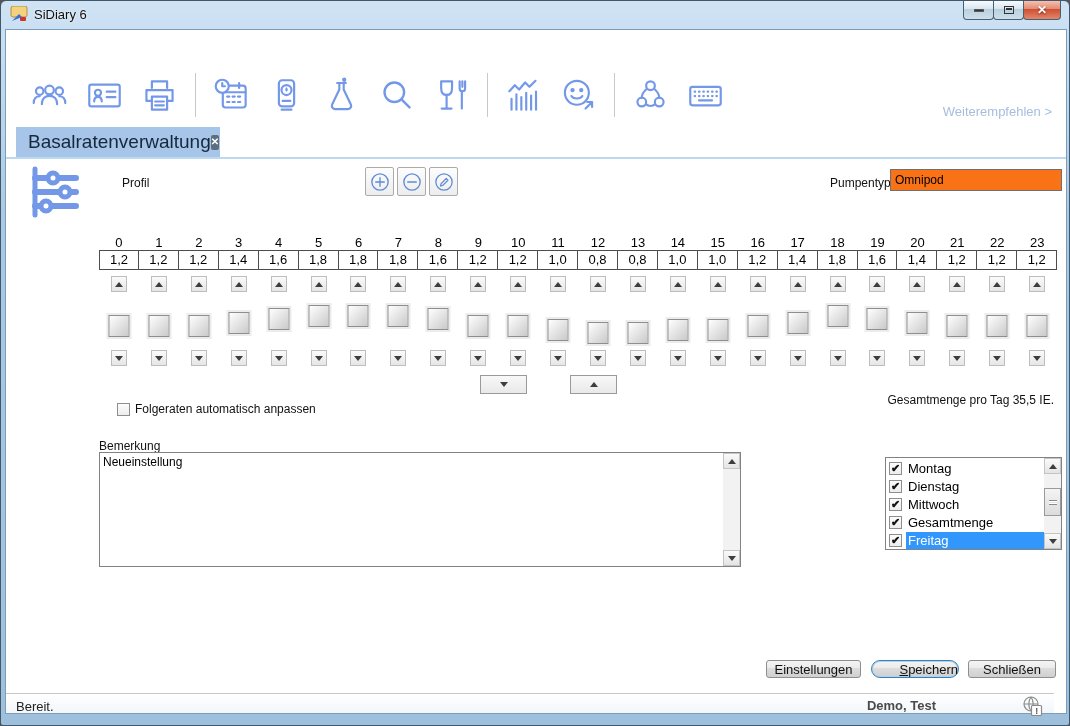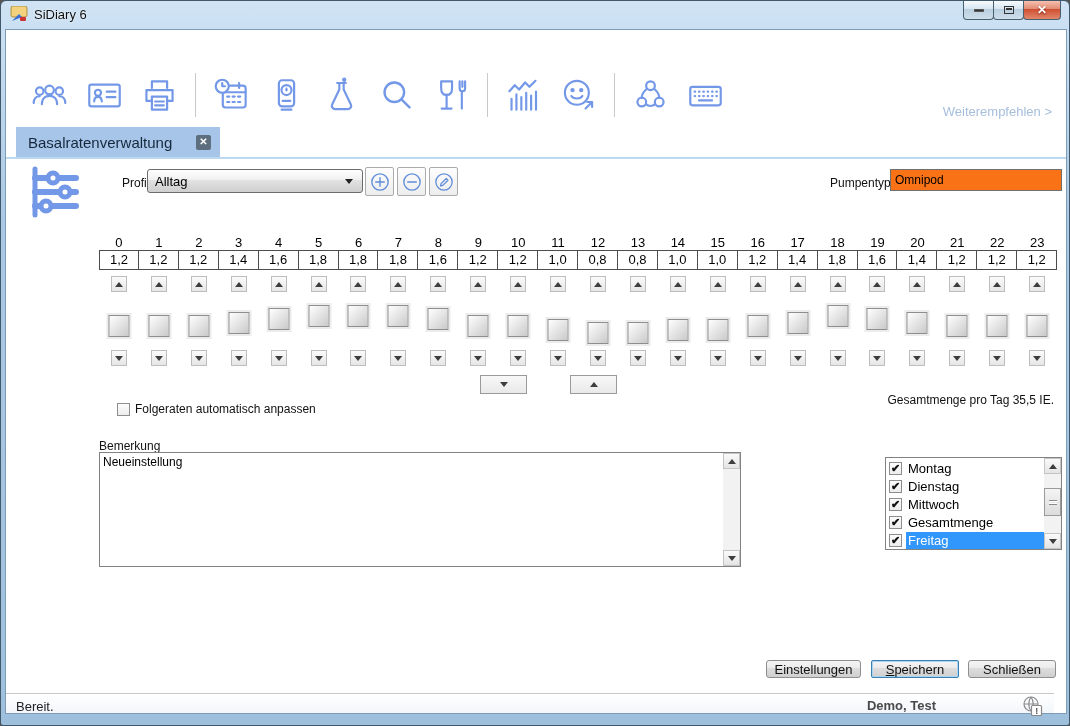--- a/index.html
+++ b/index.html
@@ -28,21 +28,21 @@
   .menubar{position:absolute;left:18px;top:9px;display:flex;}
   .menu-item{font-size:15px;color:#111;padding:3px 11px;cursor:default;}
   
   .toolbar{position:absolute;left:16px;top:42px;display:flex;align-items:center;height:46px;}
   .tbi{width:37px;height:37px;margin:0 9px;display:flex;align-items:center;justify-content:center;}
   .tsep{width:1px;height:44px;background:#c9c9c9;margin:0 8px;}
   .recommend{position:absolute;right:14px;top:74px;font-size:13px;font-weight:normal;color:#a5bedd;}
   
   .tab{position:absolute;left:10px;top:97px;width:204px;height:30px;background:#a6c5e8;
     display:flex;align-items:center;}
-  .tab-label{font-size:15px;color:#16283c;padding-left:12px;flex:1;}
+  .tab-label{font-size:19px;color:#16283c;padding-left:12px;flex:1;}
   .tab-close{width:15px;height:15px;background:#5d6f7f;border-radius:2px;margin-right:9px;
     color:#fff;font-size:10px;font-weight:bold;display:flex;align-items:center;justify-content:center;line-height:1;}
   .tabline{position:absolute;left:0;top:127px;right:0;height:2px;background:#bcd9f2;}
   
   .sliders-icon{position:absolute;left:24px;top:135px;}
   .lbl{font-size:12px;color:#111;}
   .profil-label{position:absolute;left:116px;top:146px;}
   .profile-select{position:absolute;left:141px;top:139px;width:216px;height:24px;
     border:1px solid #6c6c6c;border-radius:3px;background:linear-gradient(#fefefe,#f0f0f0 45%,#e2e2e2 46%,#cfcfcf);
     display:flex;align-items:center;}
@@ -95,21 +95,21 @@
   .days-items{position:absolute;left:0;top:0;right:17px;bottom:0;padding-top:1px;}
   .day-row{height:18px;display:flex;align-items:center;padding-left:3px;}
   .day-row .cb{margin-right:4px;flex:none;}
   .day-label{font-size:13px;color:#000;padding:1px 2px;flex:1;}
   .day-row.selected .day-label{background:#3297fd;color:#fff;}
   
   .btn{position:absolute;top:630px;height:18px;border:1px solid #8e8e8e;border-radius:3px;
     background:linear-gradient(#f4f4f4,#ebebeb 45%,#dddddd 46%,#d0d0d0);
     font-size:13px;color:#111;display:flex;align-items:center;justify-content:center;}
   .btn.settings{left:760px;width:95px;}
-  .btn.save{left:865px;width:88px;border:1px solid #3c7fb1;box-shadow:inset 0 0 0 1px #a9d4f2;border-radius:2px;}
+  .btn.save{left:865px;width:88px;border:1px solid #3c7fb1;box-shadow:inset 0 0 0 1px #a9d4f2;border-radius:10px;justify-content:flex-end;}
   .btn.closeb{left:962px;width:88px;}
   
   .statusbar{position:absolute;left:0;right:12px;bottom:0;height:20px;border-top:1px solid #c8c8c8;
     background:linear-gradient(#ffffff,#f2f6fa);}
   .status-left{position:absolute;left:10px;top:5px;font-size:13px;color:#222;}
   .status-user{position:absolute;right:118px;top:4px;font-size:13px;font-weight:bold;color:#4a4a4a;}
   .status-icon{position:absolute;right:10px;top:1px;}
   u{text-decoration:underline;}
 </style>
 </head>
@@ -245,24 +245,20 @@
     <div class="tabline"></div>
 
     <svg class="sliders-icon" width="52" height="54" viewBox="0 0 52 54" fill="none" stroke="#7498e8" stroke-linecap="round">
       <path d="M5,4 V50" stroke-width="5"></path>
       <path d="M5,13 H46 M5,27 H46 M5,41 H46" stroke-width="6"></path>
       <circle cx="23" cy="13" r="5" fill="#fff" stroke-width="5"></circle>
       <circle cx="35" cy="27" r="5" fill="#fff" stroke-width="5"></circle>
       <circle cx="16" cy="41" r="5" fill="#fff" stroke-width="5"></circle>
     </svg>
     <span class="lbl profil-label">Profil</span>
-    <div class="profile-select">
-      <span class="val">Alltag</span>
-      <span class="dd-arrow"></span>
-    </div>
     <div class="round-btn" style="left:359px;">
       <svg width="24" height="24" viewBox="0 0 28 28" fill="none" stroke="#5f8cd8" stroke-width="1.6" stroke-linecap="round">
         <circle cx="14" cy="14" r="9.5"></circle>
           <path d="M14,9 v10 M9,14 h10"></path>
       </svg>
     </div>
     <div class="round-btn" style="left:391px;">
       <svg width="24" height="24" viewBox="0 0 28 28" fill="none" stroke="#5f8cd8" stroke-width="1.6" stroke-linecap="round">
         <circle cx="14" cy="14" r="9.5"></circle>
           <path d="M9,14 h10"></path>

